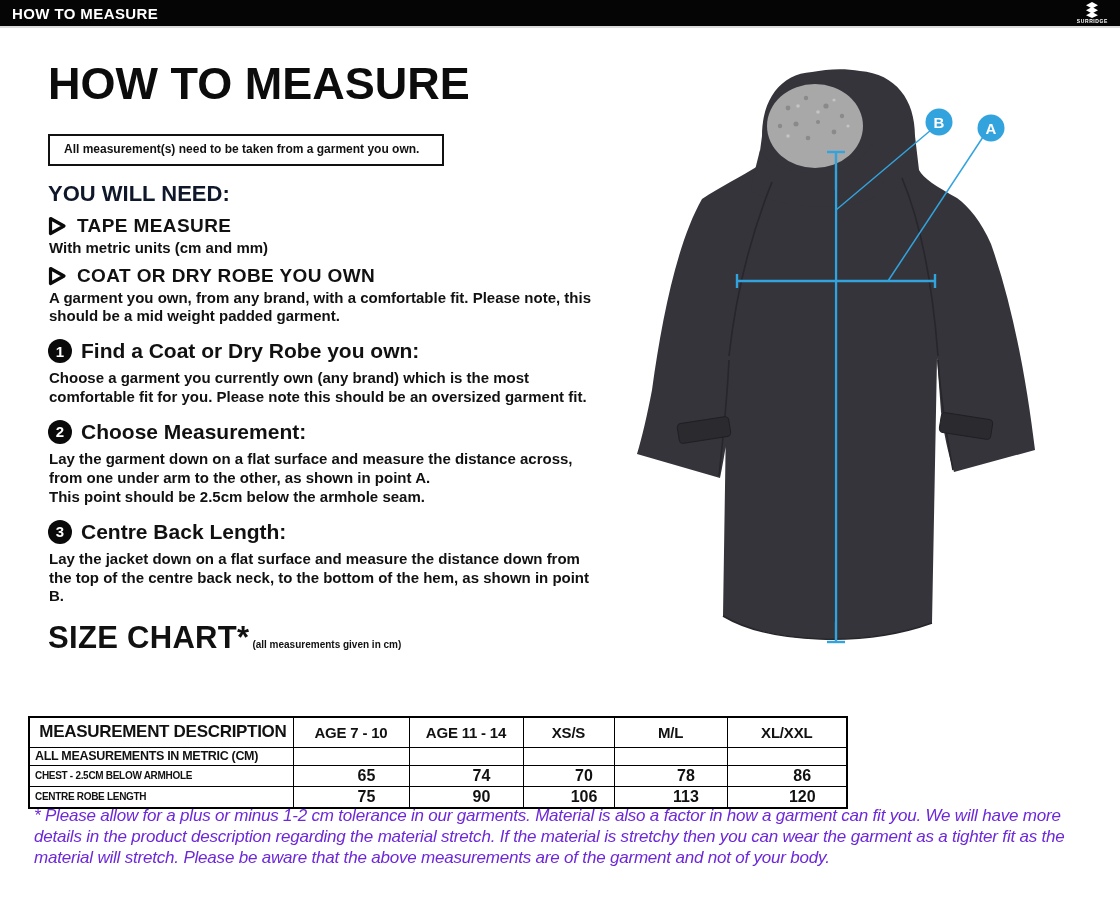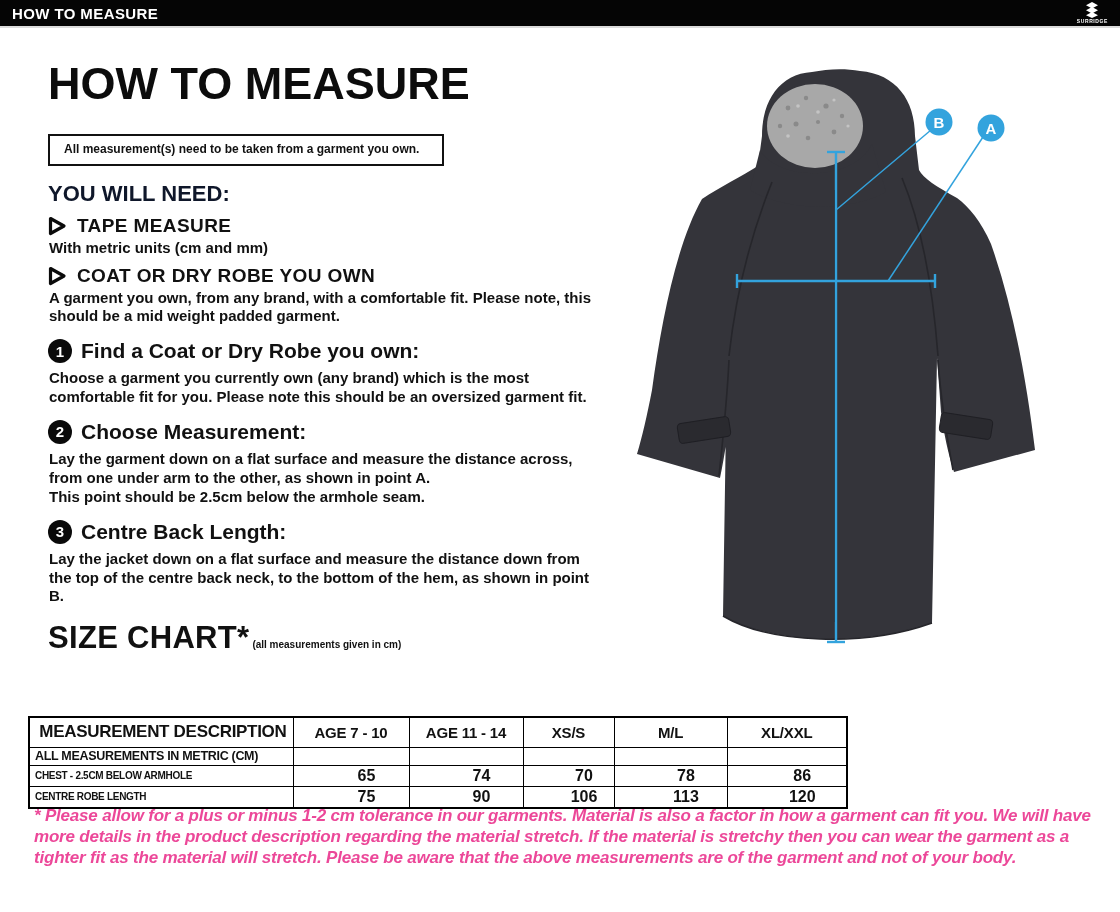--- a/index.html
+++ b/index.html
@@ -42,21 +42,21 @@
   table.size-table{border-collapse:collapse;width:818px;border:2px solid #000;table-layout:fixed;}
   table.size-table th,table.size-table td{border:1.5px solid #000;font-weight:bold;box-sizing:border-box;}
   th.desc-h{font-size:17px;text-align:right;padding:4px 6px;letter-spacing:-.3px;height:30px;}
   th.col-h{font-size:15px;text-align:center;letter-spacing:-.2px;}
   td.row-label{font-size:10px;text-align:left;padding:1px 5px;letter-spacing:-.3px;height:17px;}
   td.row-label.small{font-size:12.5px;}
   td.val{font-size:16px;text-align:center;height:18px;padding-left:32px;}
   
   .footnote{
     position:absolute;left:34px;top:806px;width:1062px;
-    font-size:17px;font-weight:bold;font-style:italic;line-height:1.23;letter-spacing:-.2px;color:#ec4899;
+    font-size:17px;font-weight:normal;font-style:italic;line-height:1.23;letter-spacing:-.2px;color:#6d28d9;
   }
   
   .diagram{position:absolute;left:620px;top:60px;width:500px;height:610px;}
 </style>
 </head>
 <body>
 
 <div class="topbar">
   <span class="topbar-title">HOW TO MEASURE</span>
   <div class="brand">

